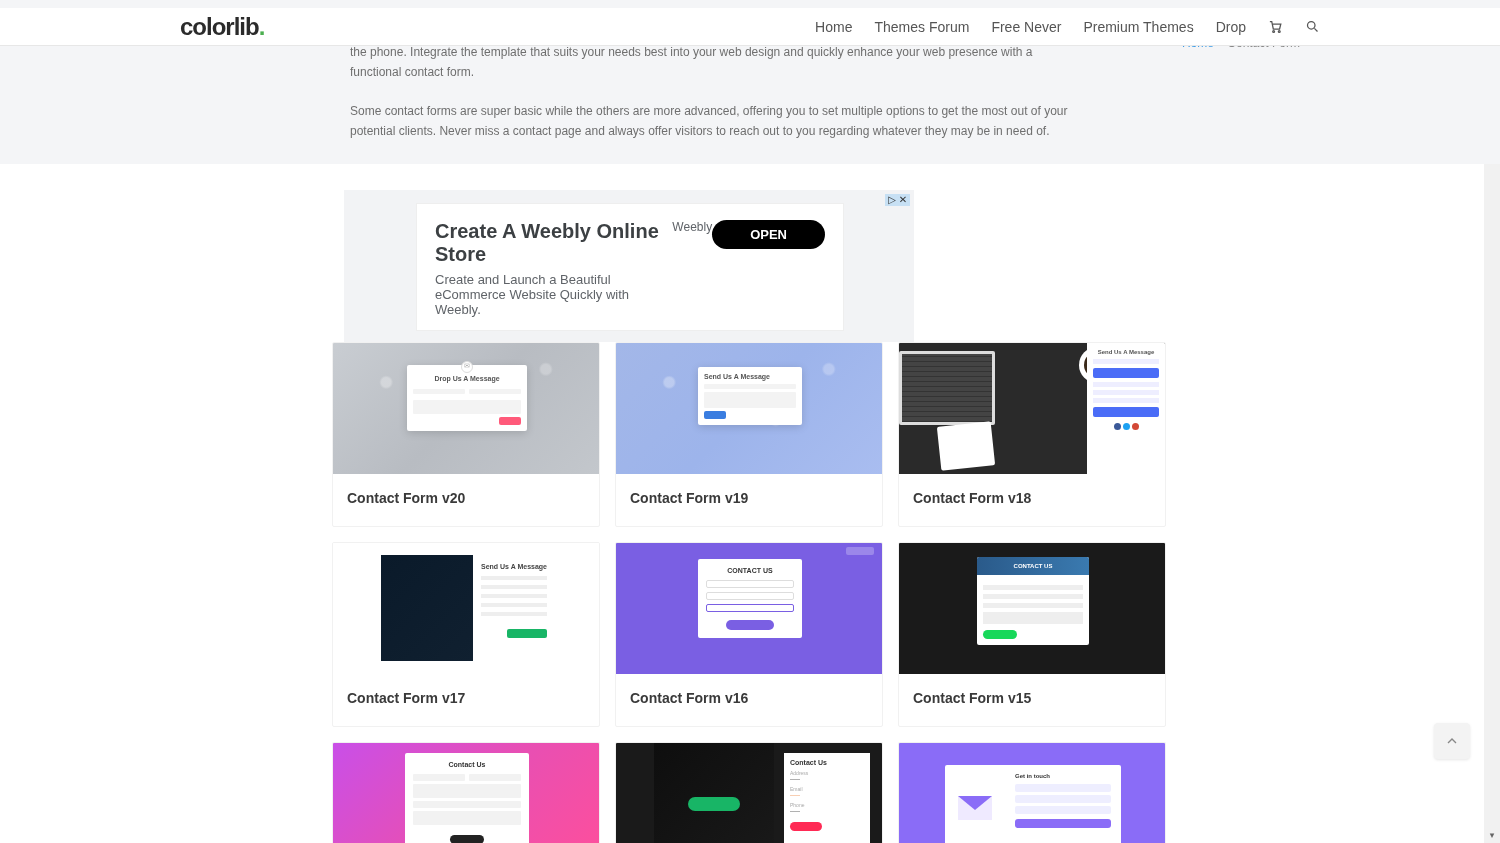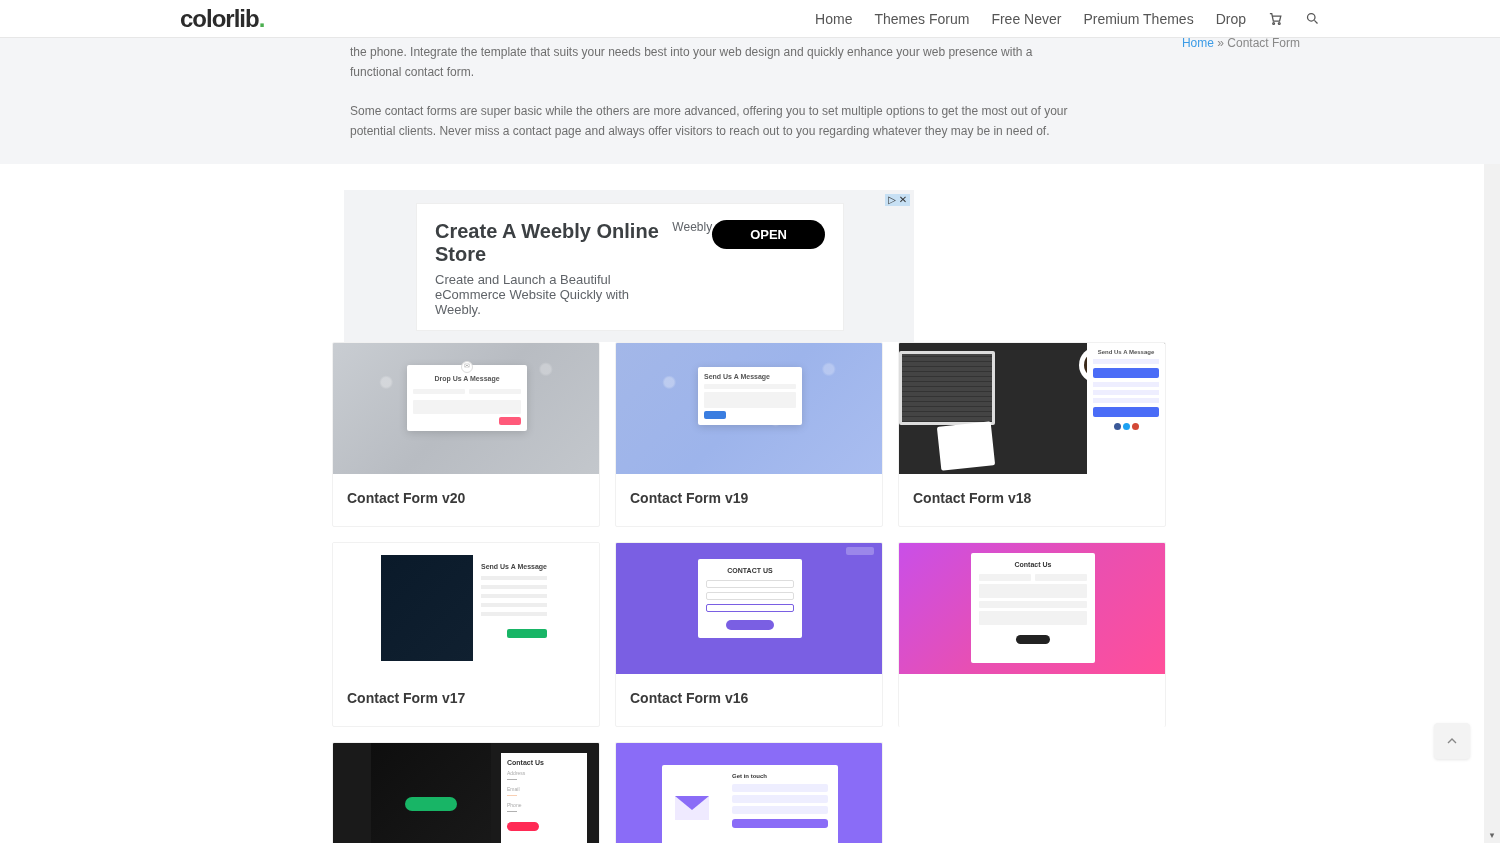--- a/index.html
+++ b/index.html
@@ -5,21 +5,21 @@
   * { box-sizing: border-box; margin: 0; padding: 0; }
   body {
     font-family: 'Helvetica Neue', Arial, sans-serif;
     background: #fff;
     color: #333;
     font-size: 13px;
   }
   
   .header {
     position: fixed;
-    top: 0; left: 0; right: 0;
+    top: 8px; left: 0; right: 0;
     height: 38px;
     background: #fff;
     border-bottom: 1px solid #e7e7e7;
     display: flex;
     align-items: center;
     z-index: 100;
     padding: 16px 20px;
   }
   .header-inner {
     width: 100%;
@@ -385,20 +385,35 @@
             <div class="v16-title">CONTACT US</div>
             <div class="v16-field"></div>
             <div class="v16-field"></div>
             <div class="v16-field sel"></div>
             <div class="v16-btn"></div>
           </div>
         </div>
         <div class="card-title">Contact Form v16</div>
       </div>
 
+      <div class="card">
+        <div class="thumb v15-bg">
+          <div class="v15-card">
+            <div class="v15-head">CONTACT US</div>
+            <div class="v15-body">
+              <div class="ln"></div>
+                <div class="ln"></div>
+                <div class="ln"></div>
+                <div class="ln" style="height:12px;"></div>
+              <div class="v15-btn"></div>
+            </div>
+          </div>
+        </div>
+        <div class="card-title">Contact Form v15</div>
+      </div>
 
       <div class="card" style="border-bottom:none;">
         <div class="thumb v14-bg">
           <div class="v14-card">
             <div class="v14-title">Contact Us</div>
             <div class="v14-row">
                 <div class="v14-f"></div>
                 <div class="v14-f"></div>
               </div>
             <div class="v14-row">

